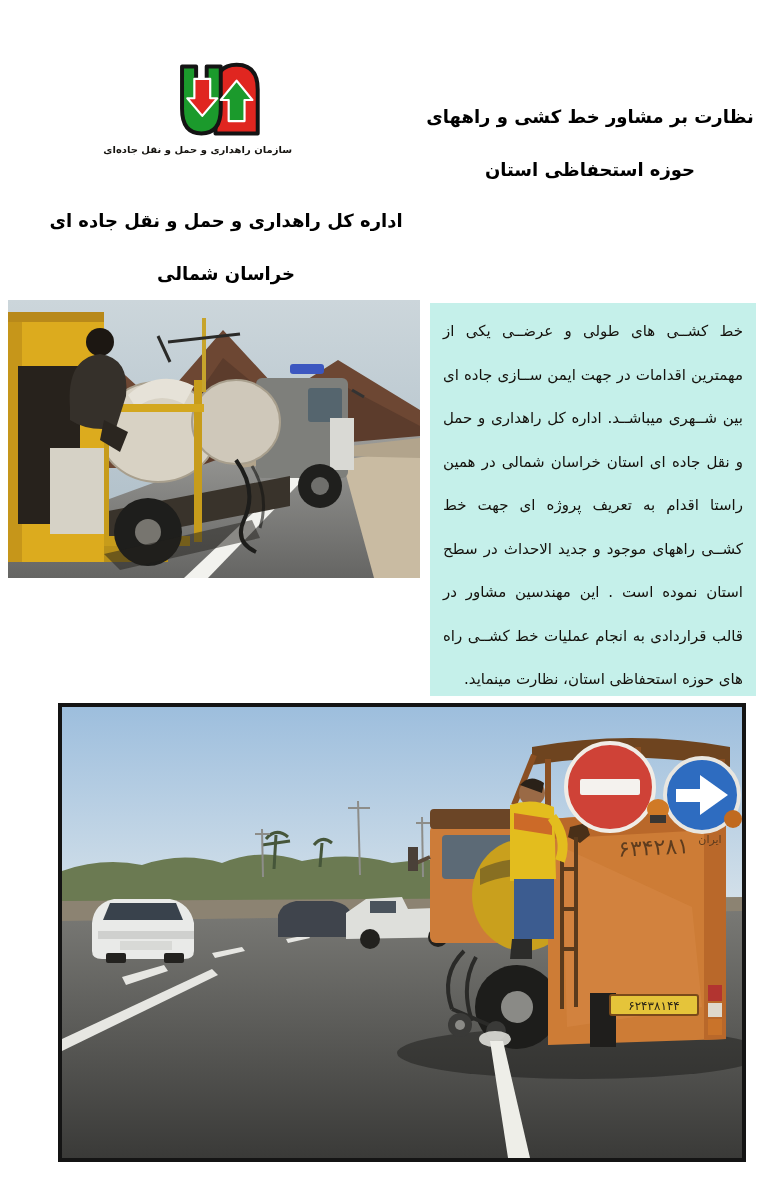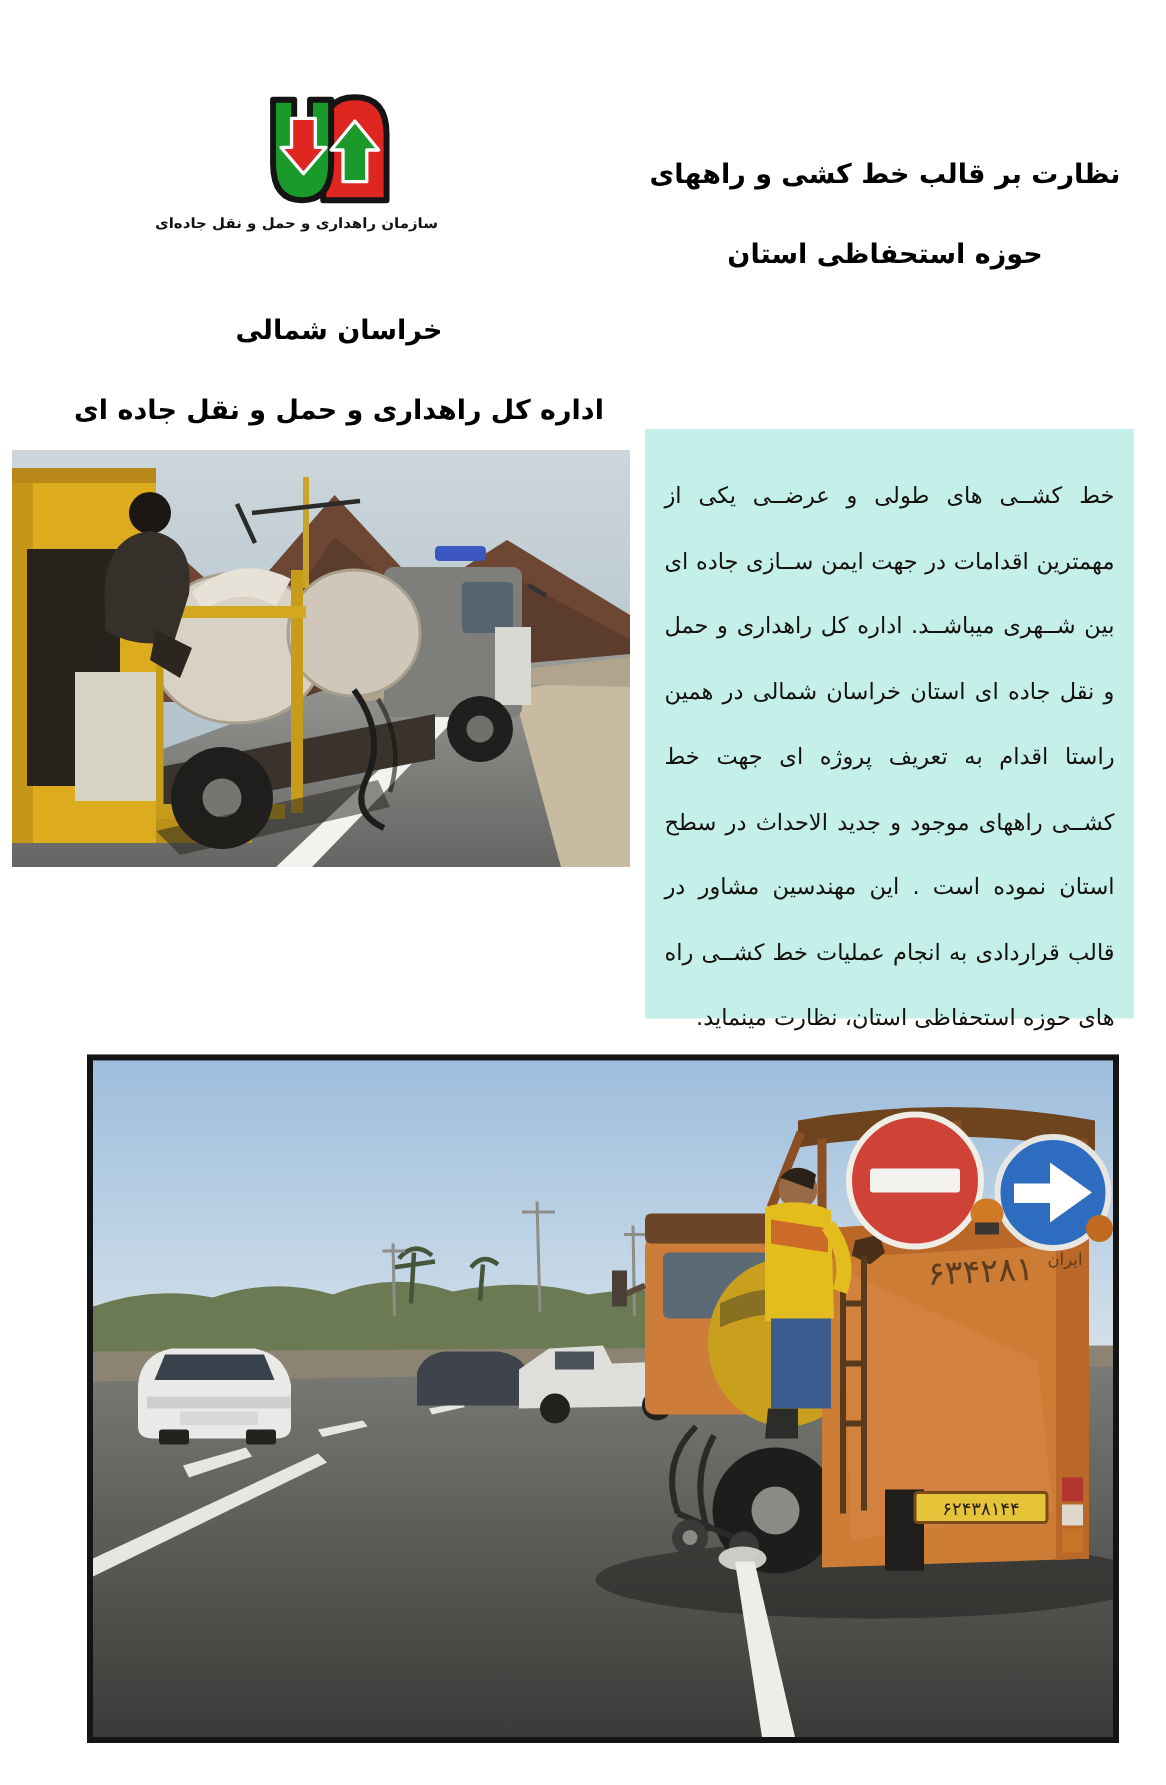--- a/index.html
+++ b/index.html
@@ -19,22 +19,22 @@
   }
   .org-title{
     position:absolute;left:24px;top:194px;width:404px;text-align:center;
     direction:rtl;font-size:18px;font-weight:bold;color:#000;line-height:53px;
   }
   .photo-top{
     position:absolute;left:8px;top:300px;width:412px;height:278px;overflow:hidden;
   }
   .photo-top svg,.photo-bottom svg{width:100%;height:100%;display:block;}
   .intro-box{
-    position:absolute;left:430px;top:286px;width:326px;height:393px;
-    background:#c5f0ea;box-sizing:border-box;padding:23px 13px 0 13px;
+    position:absolute;left:430px;top:303px;width:326px;height:393px;
+    background:#c5f0ea;box-sizing:border-box;padding:7px 13px 0 13px;
     direction:rtl;text-align:justify;font-size:15px;line-height:43.5px;color:#14110c;
   }
   .photo-bottom{
     position:absolute;left:58px;top:703px;width:680px;height:451px;
     border:4px solid #141414;overflow:hidden;background:#9fc0dd;
   }
 </style>
 </head>
 <body>
 
@@ -46,27 +46,27 @@
     <path d="M8,12 L24,12 L24,40 L36,26 L36,12 L52,12 L52,60 Q52,88 30,88 Q8,88 8,60 Z" fill="#1b9a2c" stroke="#141414" stroke-width="4.5" stroke-linejoin="round"></path>
 
     <path d="M31,68 L48,48 L40,48 L40,26 L22,26 L22,48 L14,48 Z" fill="#e02620" stroke="#ffffff" stroke-width="2.5" stroke-linejoin="round"></path>
 
     <path d="M70,28 L88,50 L79,50 L79,74 L61,74 L61,50 L52,50 Z" fill="#1b9a2c" stroke="#ffffff" stroke-width="2.5" stroke-linejoin="round"></path>
   </svg>
   <div class="logo-caption">سازمان راهداری و حمل و نقل جاده‌ای</div>
 </div>
 
 <div class="doc-title">
-  <div>نظارت بر قالب خط کشی و راههای</div>
+  <div>نظارت بر مشاور خط کشی و راههای</div>
   <div>حوزه استحفاظی استان</div>
 </div>
 
 <div class="org-title">
+  <div>اداره کل راهداری و حمل و نقل جاده ای</div>
   <div>خراسان شمالی</div>
-  <div>اداره کل راهداری و حمل و نقل جاده ای</div>
 </div>
 
 <div class="photo-top">
   <svg viewBox="0 0 412 278" preserveAspectRatio="none" aria-hidden="true">
     <defs>
       <linearGradient id="sky1" x1="0" y1="0" x2="0" y2="1">
         <stop offset="0" stop-color="#ccd6db"></stop>
           <stop offset="1" stop-color="#a9bac5"></stop>
       </linearGradient>
       <linearGradient id="road1" x1="0" y1="0" x2="0" y2="1">

